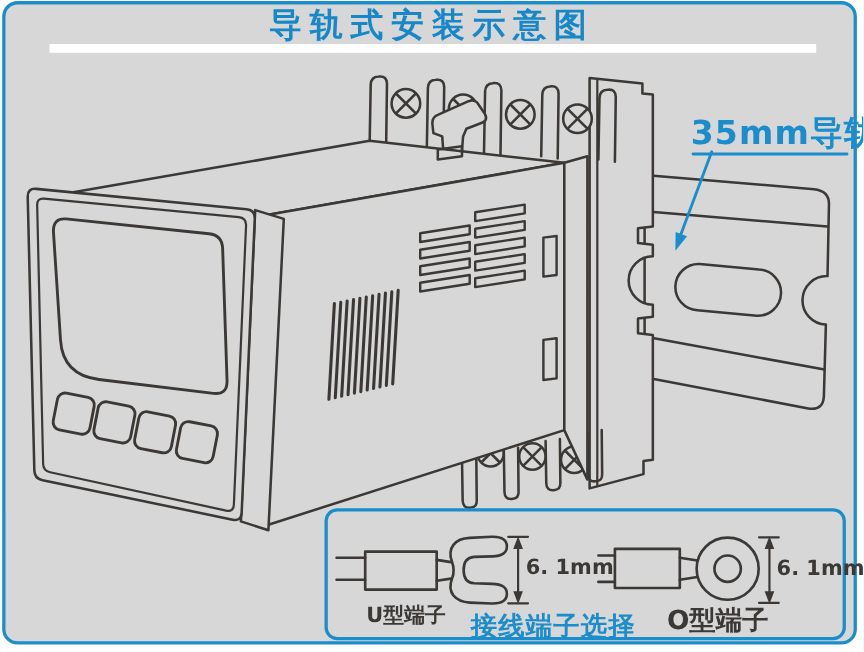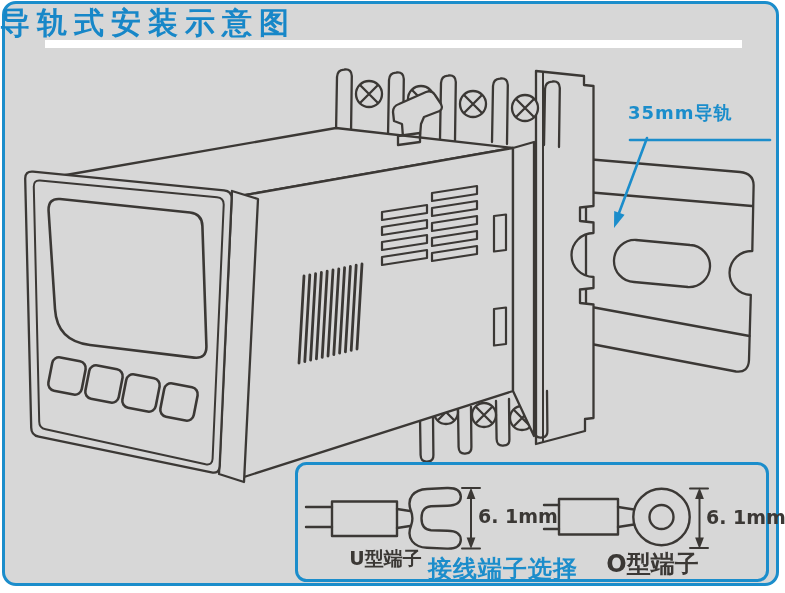--- a/index.html
+++ b/index.html
@@ -7,30 +7,30 @@
     position:relative;width:785px;height:593px;background:#ffffff;overflow:hidden;
     font-family:"DejaVu Sans","Liberation Sans",sans-serif;
   }
   .frame{
     position:absolute;left:2px;top:1px;width:777px;height:585px;
     border:3px solid #1b8dcb;border-radius:14px;background:#d7d7d7;box-sizing:border-box;
   }
   svg.art{position:absolute;left:0;top:0;width:785px;height:593px;}
   .txt{position:absolute;white-space:nowrap;font-weight:bold;}
   .t-title{
-    left:0;top:3px;width:785px;
+    left:0;top:3px;width:785px;text-align:center;
     font-size:30px;font-weight:bold;color:#1787c8;letter-spacing:7px;
   }
   .t-rail{
     left:628px;top:101px;width:146px;text-align:left;
-    font-size:18px;font-weight:bold;color:#1b8dcb;letter-spacing:1px;
+    font-size:30px;font-weight:bold;color:#1b8dcb;letter-spacing:1px;
   }
   .t-udim{left:478px;top:505px;font-size:19px;color:#3b3835;}
   .t-odim{left:706px;top:506px;font-size:19px;color:#3b3835;}
-  .t-ulabel{left:333px;top:546px;width:105px;text-align:center;font-size:19px;color:#3b3835;}
+  .t-ulabel{left:333px;top:546px;width:105px;text-align:left;font-size:19px;color:#3b3835;}
   .t-olabel{left:600px;top:548px;width:105px;text-align:center;font-size:24px;color:#3b3835;}
   .t-heading{
     left:428px;top:553px;width:220px;text-align:left;
     font-size:24px;font-weight:bold;color:#1b8dcb;letter-spacing:1px;
   }
 </style>
 </head>
 <body>
 
 <div class="page">

